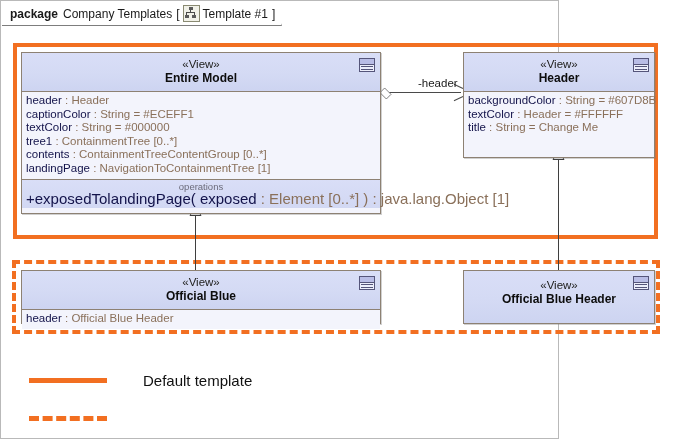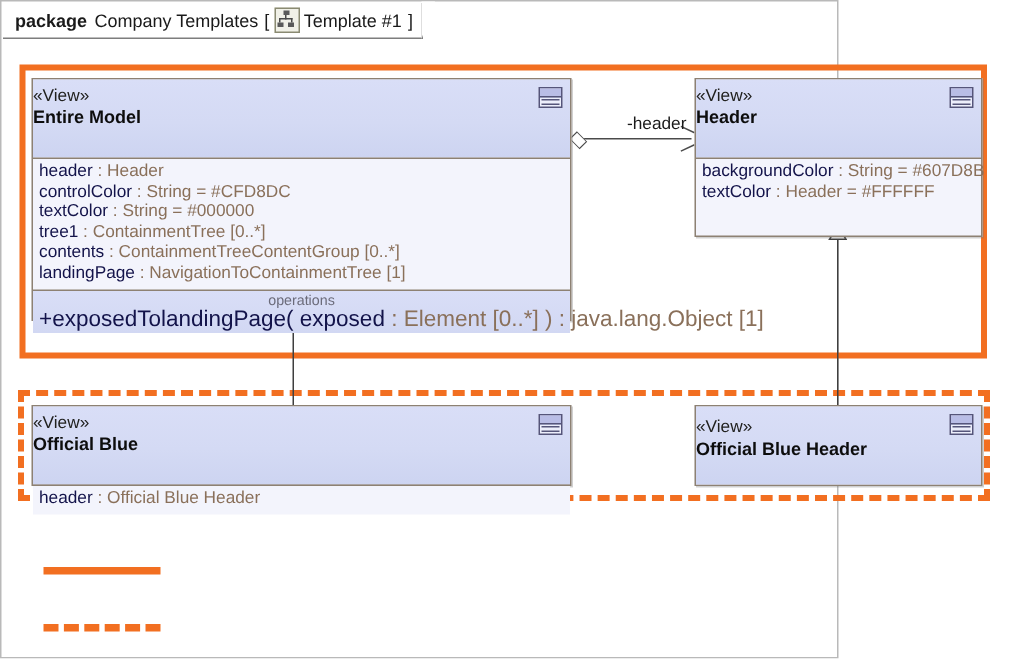--- a/index.html
+++ b/index.html
@@ -64,21 +64,22 @@
     position:absolute;
     box-sizing:border-box;
     border:1px solid #8d8173;
     background:#f3f4fc;
     box-shadow:1px 1px 0 rgba(120,120,120,.35);
     font-size:11.5px;
   }
   .uml-header{
     background:linear-gradient(to bottom,#d9deF7 0%,#d4daf4 55%,#cdd4f1 100%);
     border-bottom:1px solid #8d8173;
-    padding:4px 0 19px 0;
+    padding:4px 0 5px 0;
+    text-align:center;
     position:relative;
   }
   .stereo{font-size:11.5px;color:#21211f;line-height:14px;}
   .cname{font-size:12px;font-weight:bold;color:#0d0d0d;line-height:15px;}
   .view-icon{
     position:absolute;right:5px;top:5px;
     width:16px;height:14px;
     border:1px solid #55557a;
     background:#eceefb;
     box-sizing:border-box;
@@ -195,21 +196,21 @@
       <div class="stereo">«View»</div>
       <div class="cname">Entire Model</div>
       <span class="view-icon">
         <span class="tb"></span>
           <span class="l1"></span>
           <span class="l2"></span>
       </span>
     </div>
     <div class="uml-attrs">
       <div class="attr"><span class="nm">header</span><span class="ty"> : Header</span></div>
-      <div class="attr"><span class="nm">controlColor</span><span class="ty"> : String = #CFD8DC</span></div>
+      <div class="attr"><span class="nm">captionColor</span><span class="ty"> : String = #ECEFF1</span></div>
       <div class="attr"><span class="nm">textColor</span><span class="ty"> : String = #000000</span></div>
       <div class="attr"><span class="nm">tree1</span><span class="ty"> : ContainmentTree [0..*]</span></div>
       <div class="attr"><span class="nm">contents</span><span class="ty"> : ContainmentTreeContentGroup [0..*]</span></div>
       <div class="attr"><span class="nm">landingPage</span><span class="ty"> : NavigationToContainmentTree [1]</span></div>
     </div>
     <div class="uml-ops">
       <div class="ops-label">operations</div>
       <div class="op"><span class="sig">+exposedTolandingPage( exposed</span><span> : Element [0..*] ) : java.lang.Object [1]</span></div>
     </div>
   </div>
@@ -220,20 +221,21 @@
       <div class="cname">Header</div>
       <span class="view-icon">
         <span class="tb"></span>
           <span class="l1"></span>
           <span class="l2"></span>
       </span>
     </div>
     <div class="uml-attrs">
       <div class="attr"><span class="nm">backgroundColor</span><span class="ty"> : String = #607D8B</span></div>
       <div class="attr"><span class="nm">textColor</span><span class="ty"> : Header = #FFFFFF</span></div>
+      <div class="attr"><span class="nm">title</span><span class="ty"> : String = Change Me</span></div>
     </div>
   </div>
 
   <div class="uml-class" style="left:20px;top:269px;width:360px;height:54px;">
     <div class="uml-header">
       <div class="stereo">«View»</div>
       <div class="cname">Official Blue</div>
       <span class="view-icon">
         <span class="tb"></span>
           <span class="l1"></span>
@@ -253,19 +255,20 @@
         <span class="tb"></span>
           <span class="l1"></span>
           <span class="l2"></span>
       </span>
     </div>
   </div>
 
   <div id="legend">
     <div class="legend-row">
       <span class="legend-swatch"></span>
+      <span class="legend-text">Default template</span>
     </div>
     <div class="legend-row">
       <span class="legend-swatch dashed"></span>
     </div>
   </div>
 
 </div>
 
 </body></html>

